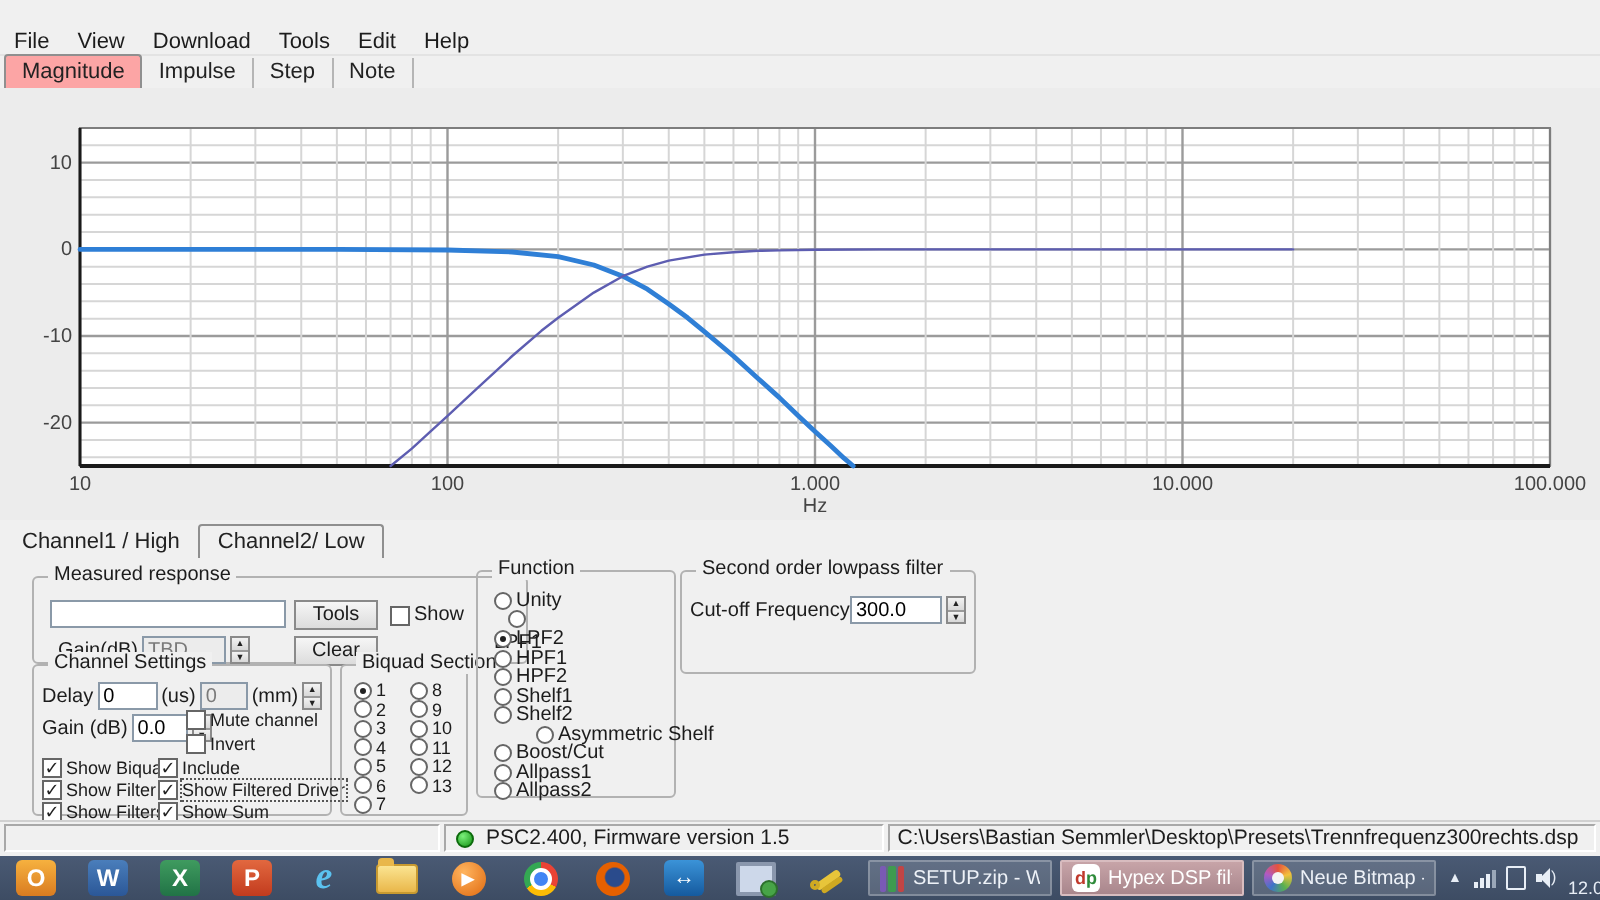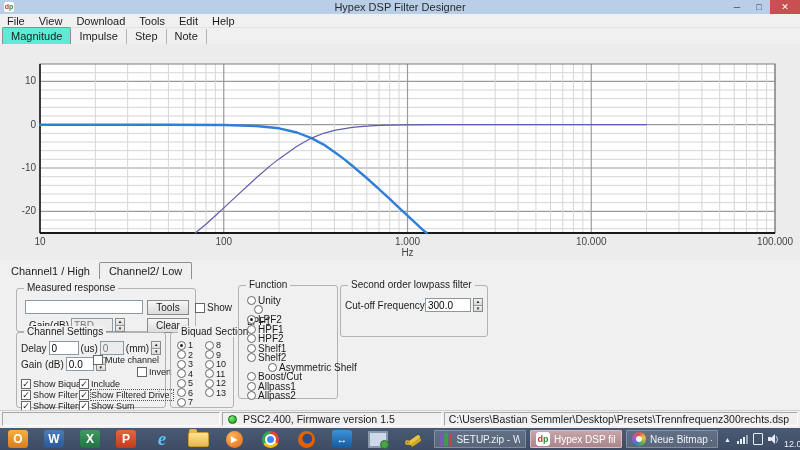--- a/index.html
+++ b/index.html
@@ -16,21 +16,21 @@
   .app-icon b{color:#c0392b;}.app-icon i{color:#2e8b3a;font-style:normal;}
   .title{width:100%;text-align:center;font-size:11px;color:#2a2a2a;}
   .win-controls{position:absolute;right:0;top:0;height:14px;display:flex;align-items:stretch;}
   .wc{width:22px;display:flex;align-items:center;justify-content:center;font-size:9px;color:#333;}
   .wc.close{width:30px;background:#c85050;color:#fff;}
   .menubar{position:absolute;left:0;top:14px;width:800px;height:13px;background:#f0f0f0;
            display:flex;align-items:center;border-bottom:1px solid #e3e3e3;}
   .menu-item{padding:0 7px;font-size:11px;}
   .tabstrip{position:absolute;left:2px;top:27px;width:796px;height:17px;display:flex;align-items:flex-end;}
   .tab{padding:1px 8px 2px 8px;font-size:11px;border-right:1px solid #b5b5b5;color:#222;}
-  .tab.active{background:#5eead4;border:1px solid #8f8f8f;border-bottom:none;border-radius:2px 2px 0 0;
+  .tab.active{background:#fca5a5;border:1px solid #8f8f8f;border-bottom:none;border-radius:2px 2px 0 0;
               padding-top:2px;}
   
   .chart-region{position:absolute;left:0;top:44px;width:800px;height:216px;background:#ececec;}
   #chart-svg{position:absolute;left:0;top:0;width:800px;height:216px;}
   
   .chtabs{position:absolute;left:2px;top:261px;width:796px;height:18px;display:flex;align-items:flex-end;
           border-bottom:1px solid #9a9a9a;}
   .chtab{padding:1px 9px 2px 9px;font-size:11px;color:#222;}
   .chtab.active{background:#f0f0f0;border:1px solid #8f8f8f;border-bottom:1px solid #f0f0f0;
                 border-radius:2px 2px 0 0;margin-bottom:-1px;padding-top:2px;margin-top:32px;}
@@ -125,29 +125,20 @@
              border-bottom:5px solid transparent;border-right:5px solid #e8eef6;}
   .spk .wave{position:absolute;left:8px;top:0px;font-size:8px;color:#e8eef6;}
   .clock{text-align:right;font-size:9px;line-height:10px;color:#e8eef6;padding:0 6px 0 4px;}
 </style>
 </head>
 <body>
 
 <div id="screen">
   <div class="window">
 
-    <div class="titlebar">
-      <span class="app-icon"><b>d</b><i>p</i></span>
-      <span class="title">Hypex DSP Filter Designer</span>
-      <span class="win-controls">
-        <span class="wc">─</span>
-        <span class="wc">□</span>
-        <span class="wc close">✕</span>
-      </span>
-    </div>
 
     <div class="menubar" id="menubar">
         <span class="menu-item">File</span>
         <span class="menu-item">View</span>
         <span class="menu-item">Download</span>
         <span class="menu-item">Tools</span>
         <span class="menu-item">Edit</span>
         <span class="menu-item">Help</span>
       </div>
     <div class="tabstrip" id="tabstrip">
@@ -234,21 +225,21 @@
         </svg>
     </div>
 
     <div class="chtabs" id="channel-tabs">
         <div class="chtab">Channel1 / High</div>
         <div class="chtab active">Channel2/ Low</div>
       </div>
 
     <div class="controls">
 
-      <div class="grp" style="left:16px;top:9px;width:180px;height:44px">
+      <div class="grp" style="left:16px;top:9px;width:248px;height:44px">
         <span class="glabel">Measured response</span>
         <input class="fld" style="position: absolute; left: 8px; top: 11px; width: 118px;" value="">
         <div class="btn" style="left:130px;top:11px;width:42px;height:15px">Tools</div>
         <div class="row" style="left:178px;top:13px">
           <span class="cb"></span>
           <span>Show</span>
         </div>
         <div class="row" style="left:12px;top:29px">
           <span>Gain(dB)</span>
           <input class="fld dis" style="width: 42px;" value="TBD">
@@ -281,21 +272,21 @@
               <span>▼</span>
             </span>
         </div>
         <div id="toggle-checks"></div>
         <div id="left-checks"></div>
         <div id="right-checks"></div>
       <div class="row r9" style="left: 76px; top: 22px;">
             <span class="cb"></span>
             <span>Mute channel</span>
           </div>
-          <div class="row r9" style="left: 76px; top: 34px; margin-left: 44px;">
+          <div class="row r9" style="left: 76px; top: 34px;">
             <span class="cb"></span>
             <span>Invert</span>
           </div>
           <div class="row r9" style="left: 4px; top: 46px;">
             <span class="cb">✓</span>
             <span>Show Biquad</span>
           </div>
           <div class="row r9" style="left: 4px; top: 57px;">
             <span class="cb">✓</span>
             <span>Show Filter</span>

